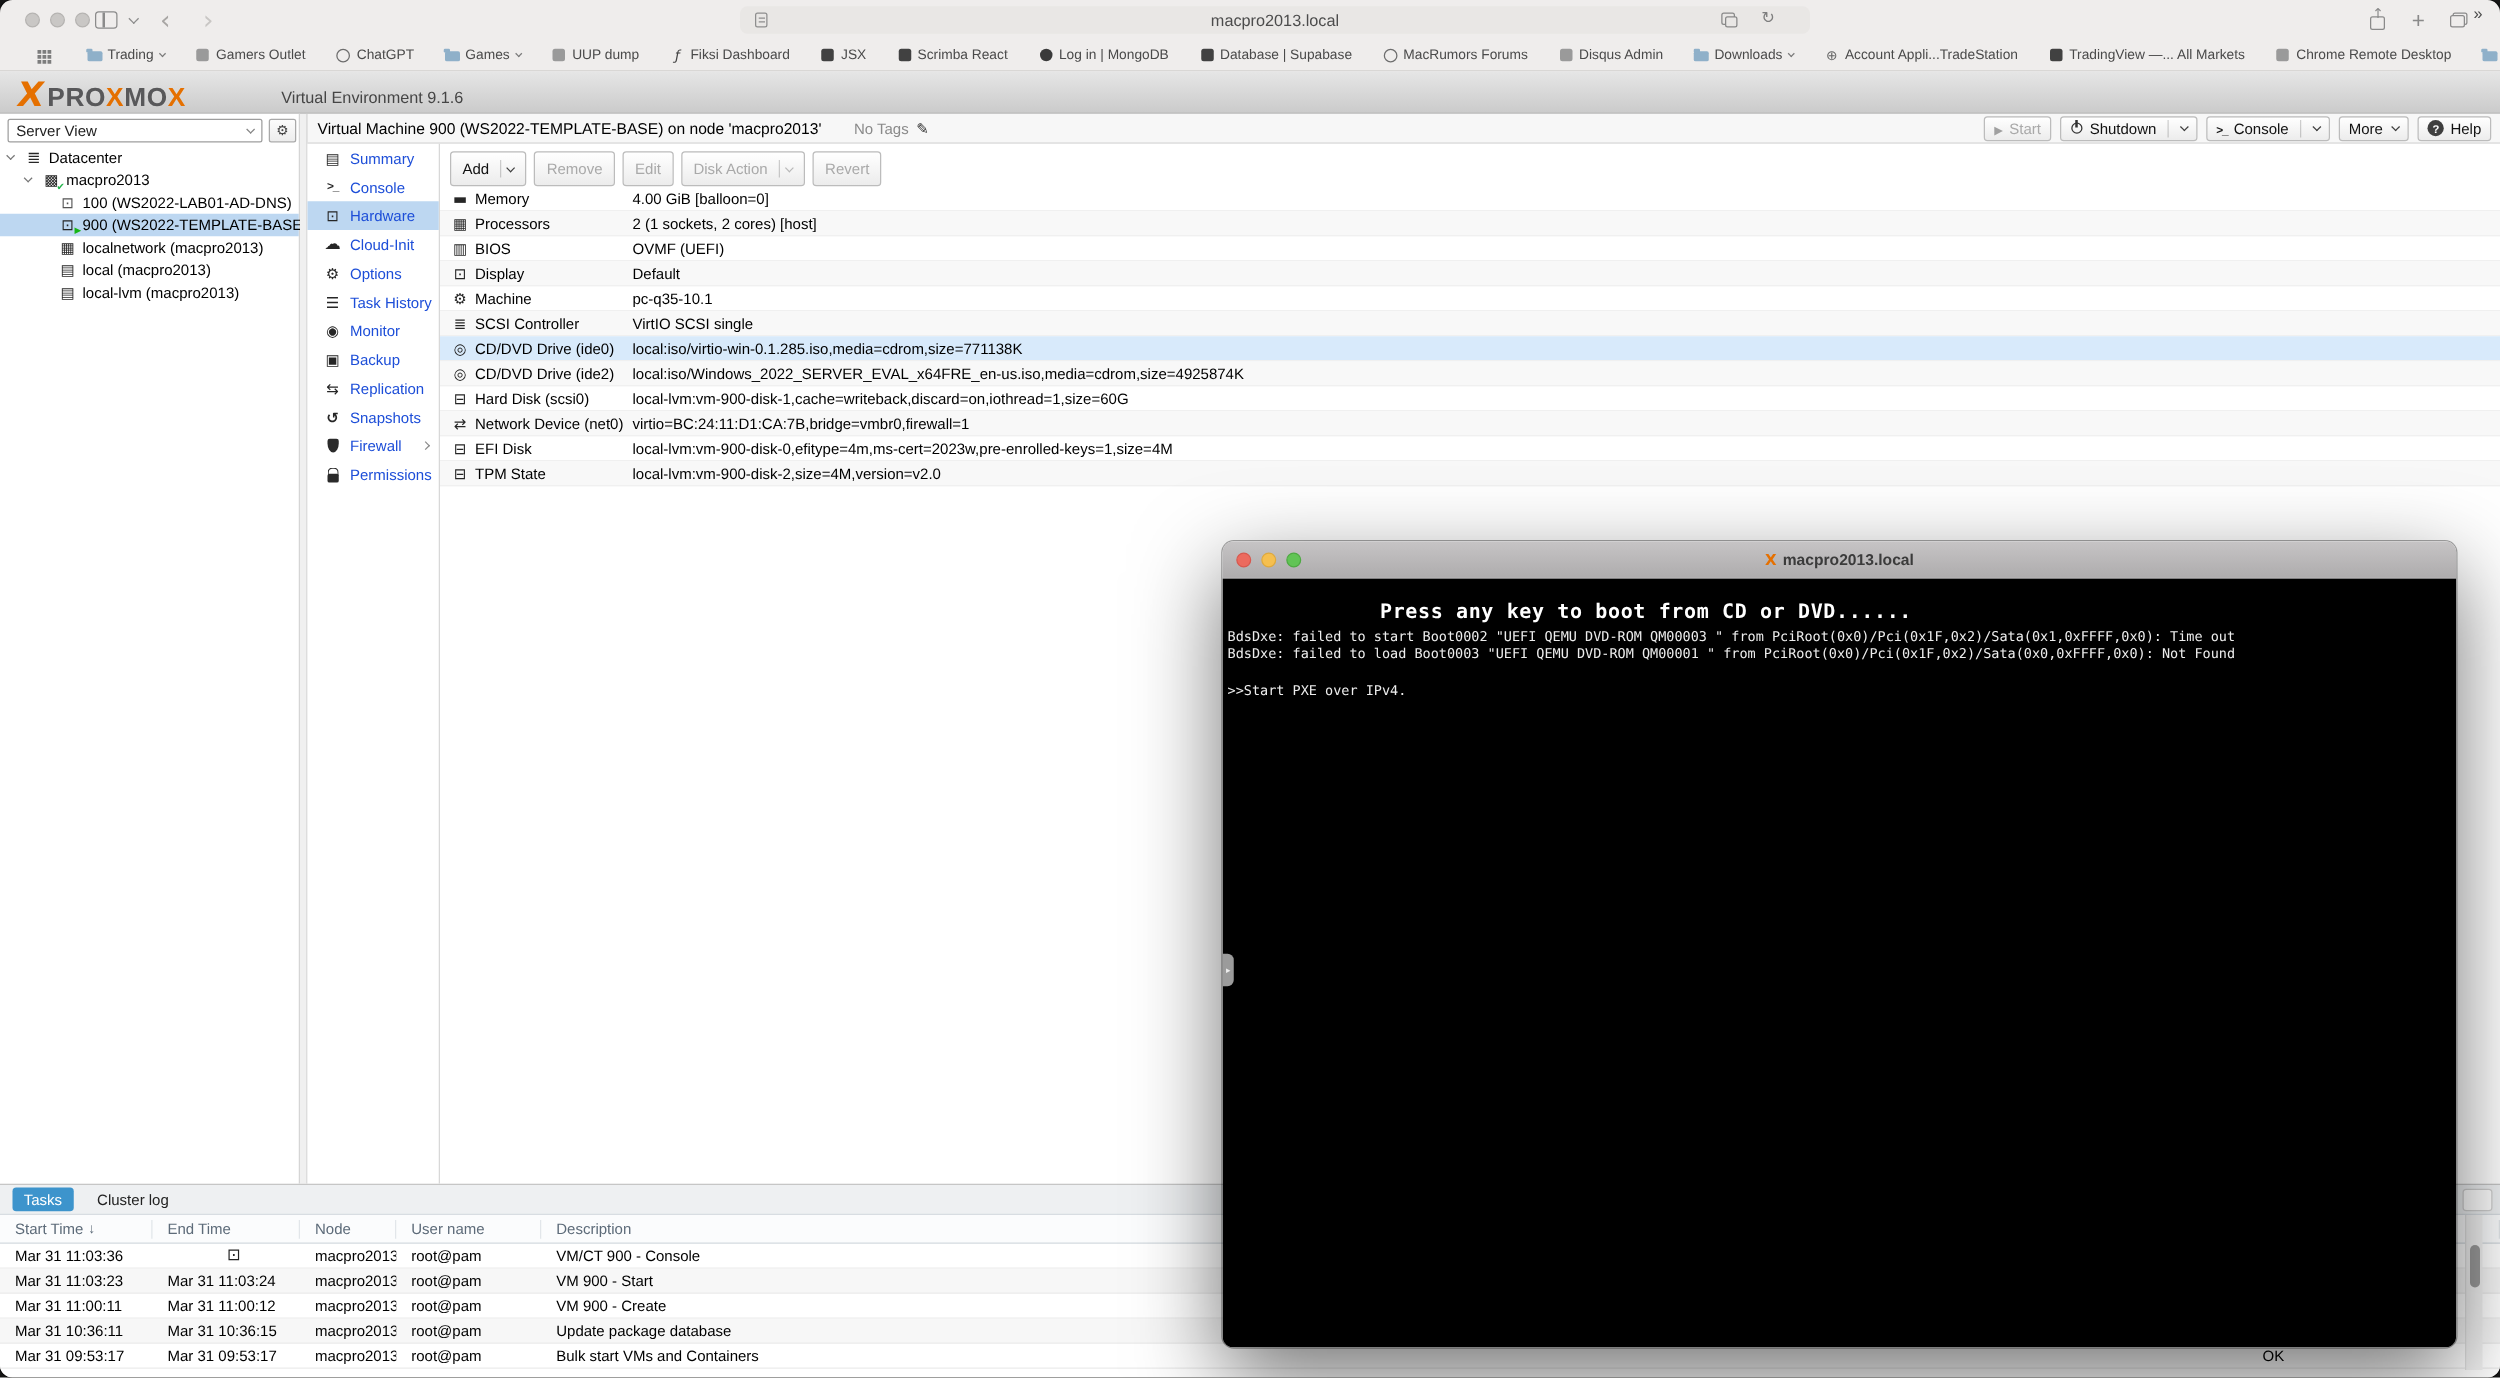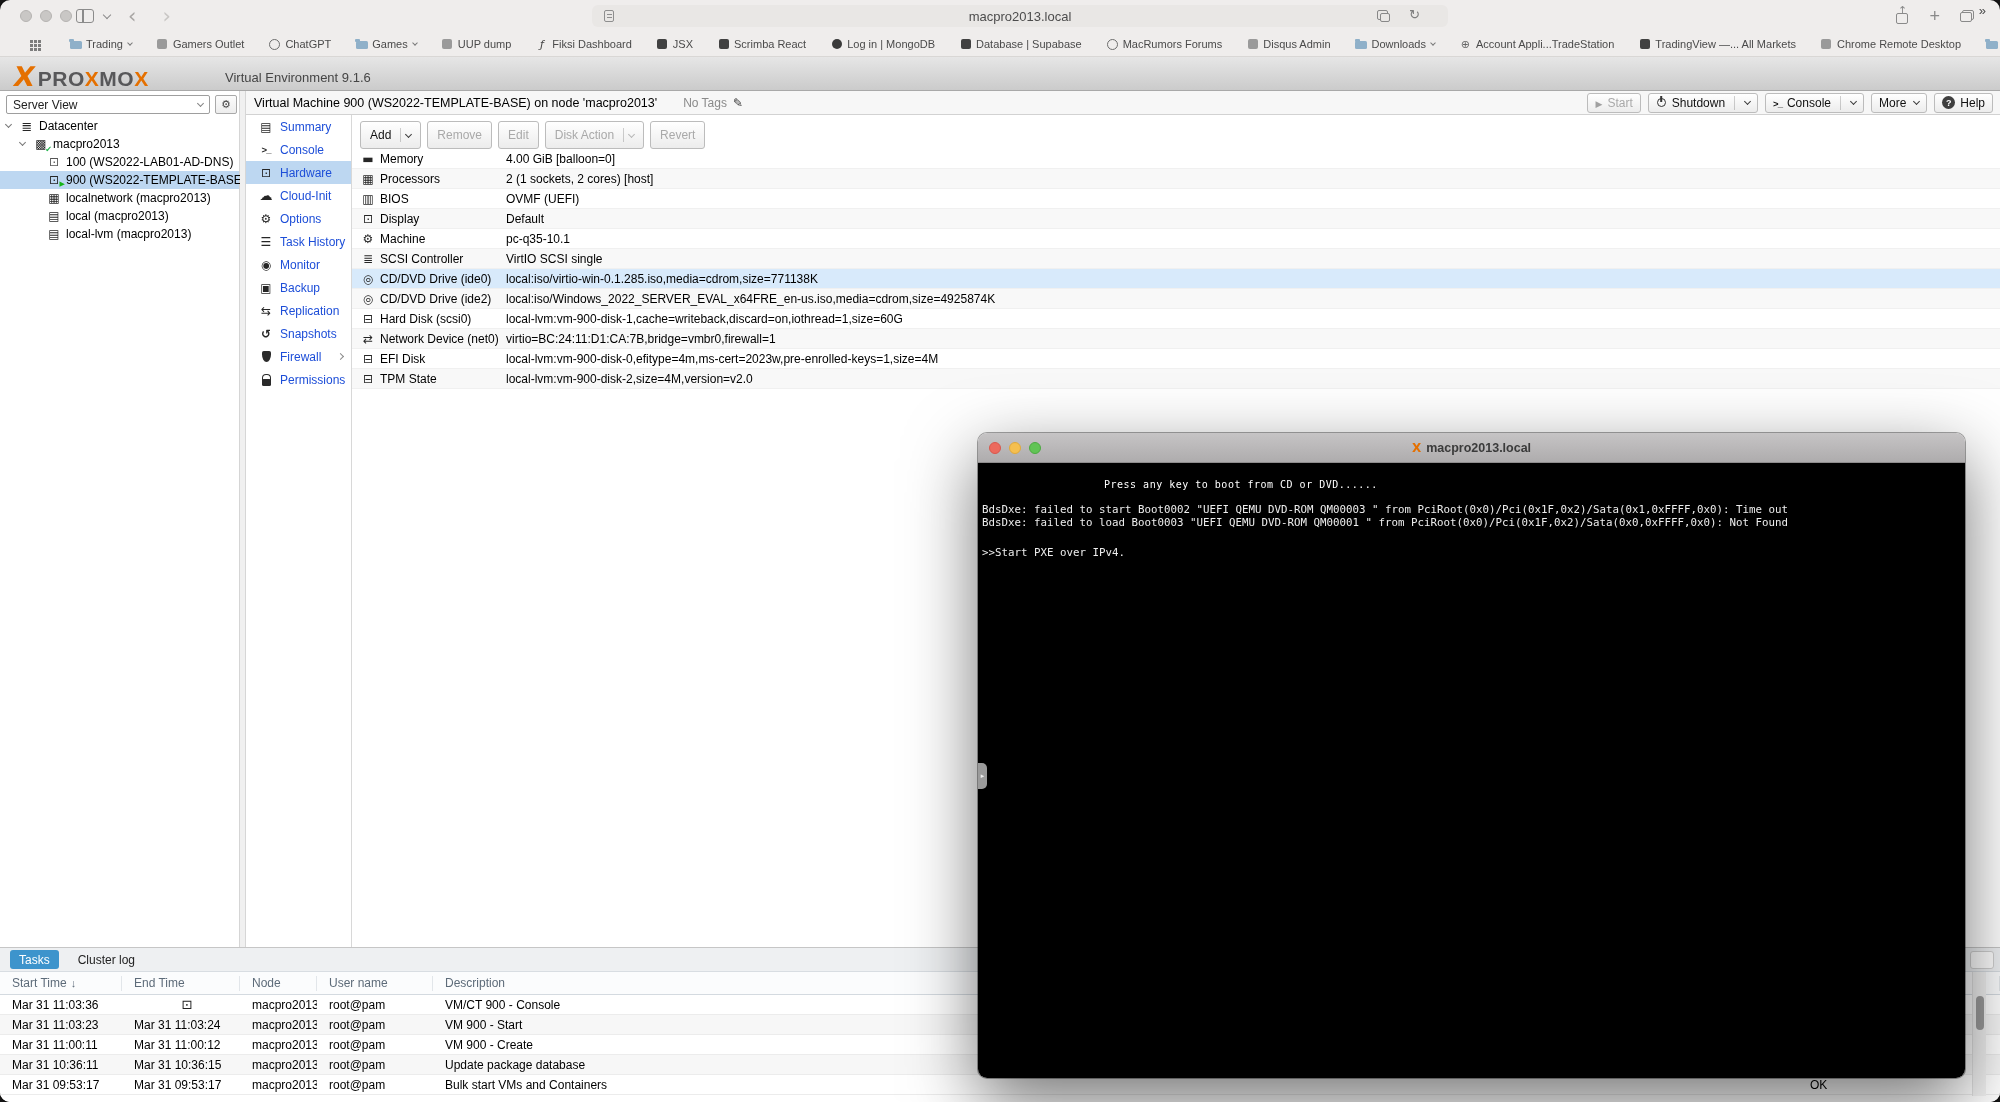--- a/index.html
+++ b/index.html
@@ -185,21 +185,21 @@
 .vnc{position:absolute;left:978px;top:433px;width:987px;height:645px;border-radius:9px;box-shadow:0 24px 70px rgba(0,0,0,.55),0 0 0 1px rgba(0,0,0,.35);overflow:hidden}
 .vnc-title{height:30px;background:linear-gradient(#c6c4c5,#aeacad);border-bottom:1px solid #8f8d8e;position:relative;display:flex;align-items:center;justify-content:center;font-size:12.5px;font-weight:bold;color:#3b3b3b;gap:5px}
 .vlights{position:absolute;left:11px;top:9px;display:flex;gap:8px}
 .vl{width:12px;height:12px;border-radius:50%}
 .vl.r{background:#ec6a5e;border:1px solid #d8584e}
 .vl.y{background:#f5bf4f;border:1px solid #dfa93c}
 .vl.g{background:#61c455;border:1px solid #4daa42}
 .pvemark{color:#e57000;font-weight:bold;font-size:12px;font-family:"DejaVu Sans",sans-serif}
 .pvemark::before{content:"X"}
 .vnc-body{position:absolute;top:30px;left:0;right:0;bottom:0;background:#000}
-.con-banner{position:absolute;left:126px;top:16px;font-family:"DejaVu Sans Mono",monospace;font-weight:normal;font-size:10px;letter-spacing:.5px;color:#fff;white-space:pre}
+.con-banner{position:absolute;left:126px;top:16px;font-family:"DejaVu Sans Mono",monospace;font-weight:bold;font-size:16px;letter-spacing:.5px;color:#fff;white-space:pre}
 .con-line{position:absolute;left:4px;font-family:"DejaVu Sans Mono",monospace;font-size:10.8px;color:#ededed;white-space:pre}
 .con-l1{top:40px}.con-l2{top:53px}.con-pxe{top:83px}
 .vnc-handle{position:absolute;left:0;top:300px;width:9px;height:26px;background:#9b9b9b;border-radius:0 5px 5px 0;display:flex;align-items:center;justify-content:center}
 .vnc-handle::before{content:"▸";color:#efefef;font-size:7px;font-family:"DejaVu Sans",sans-serif}
 </style>
 </head>
 <body>
 
 <div class="screen">
 

